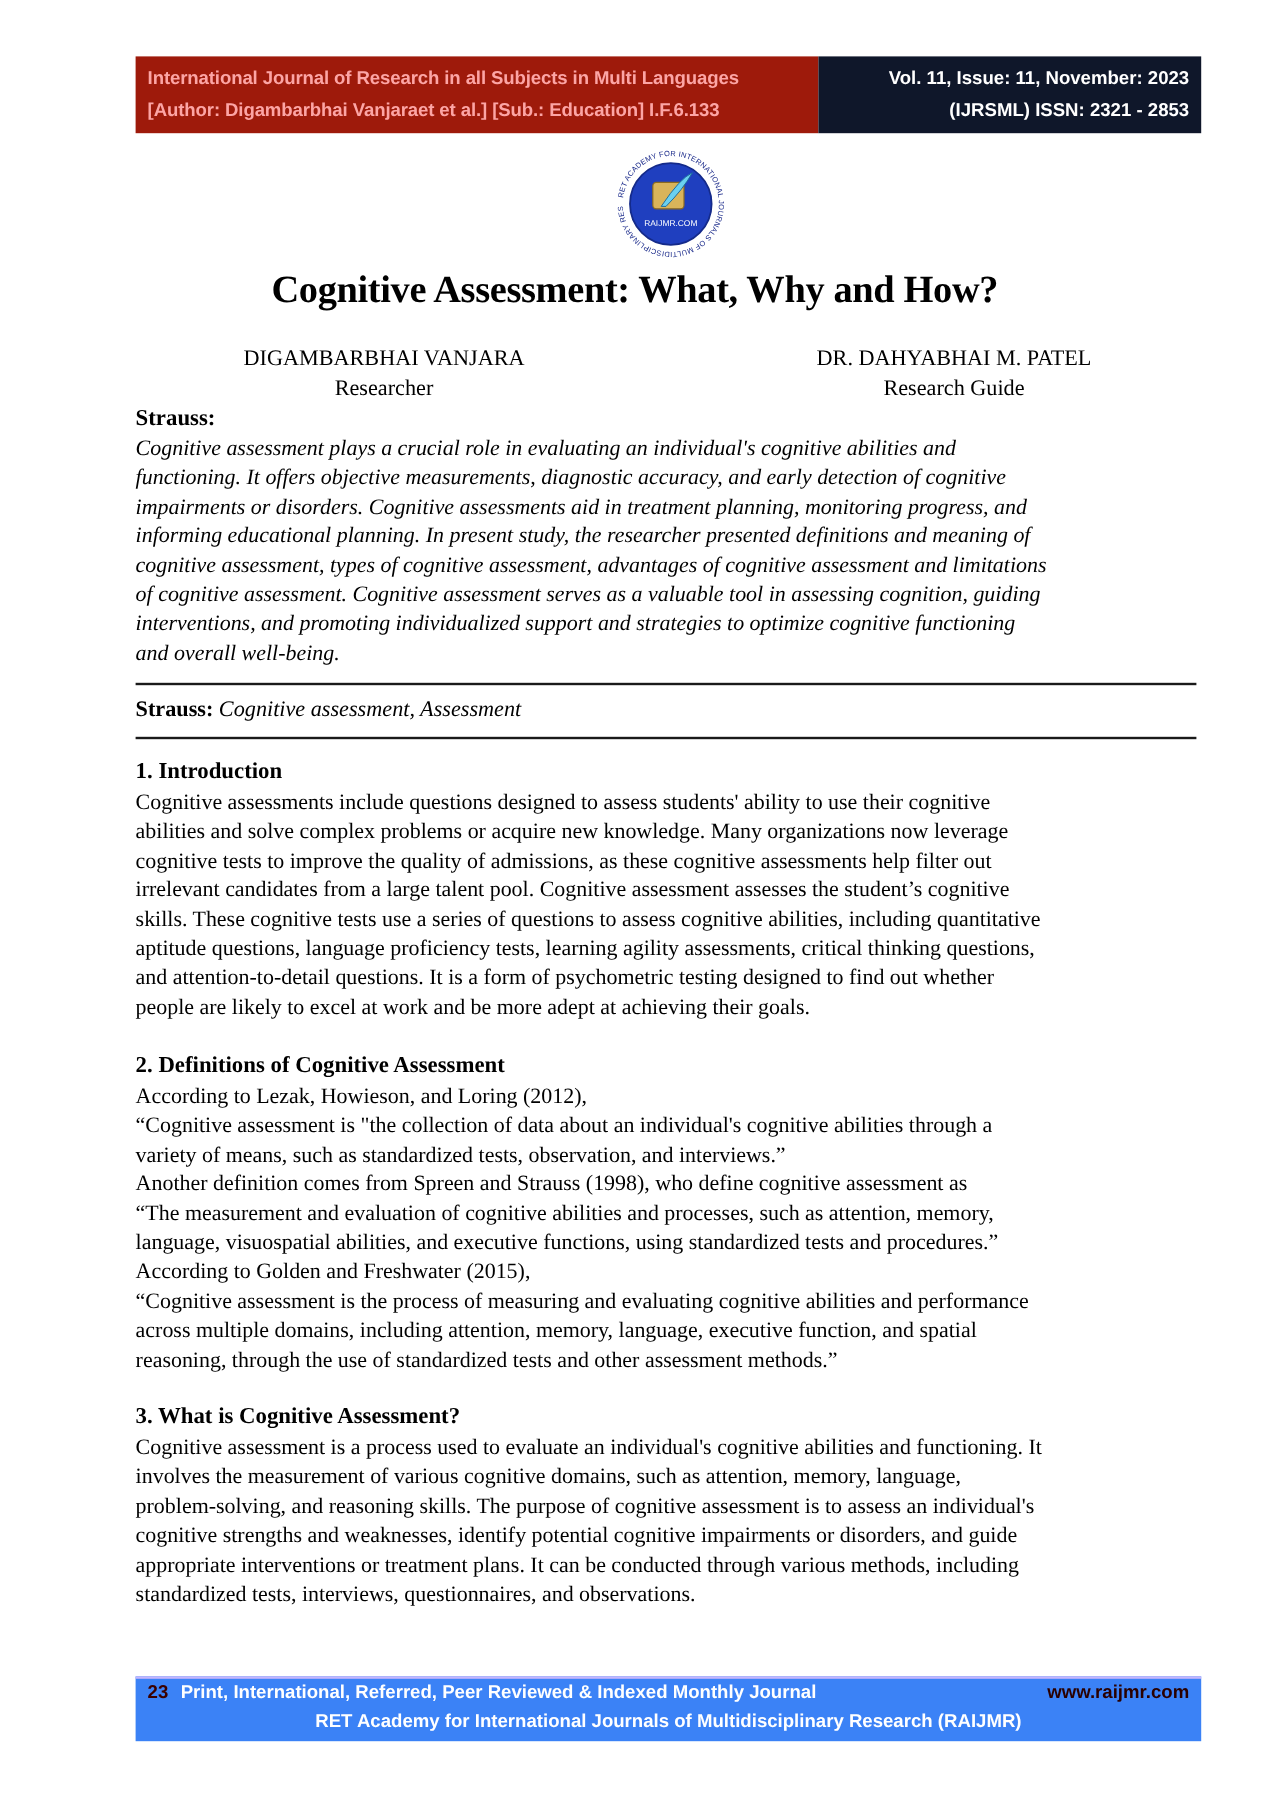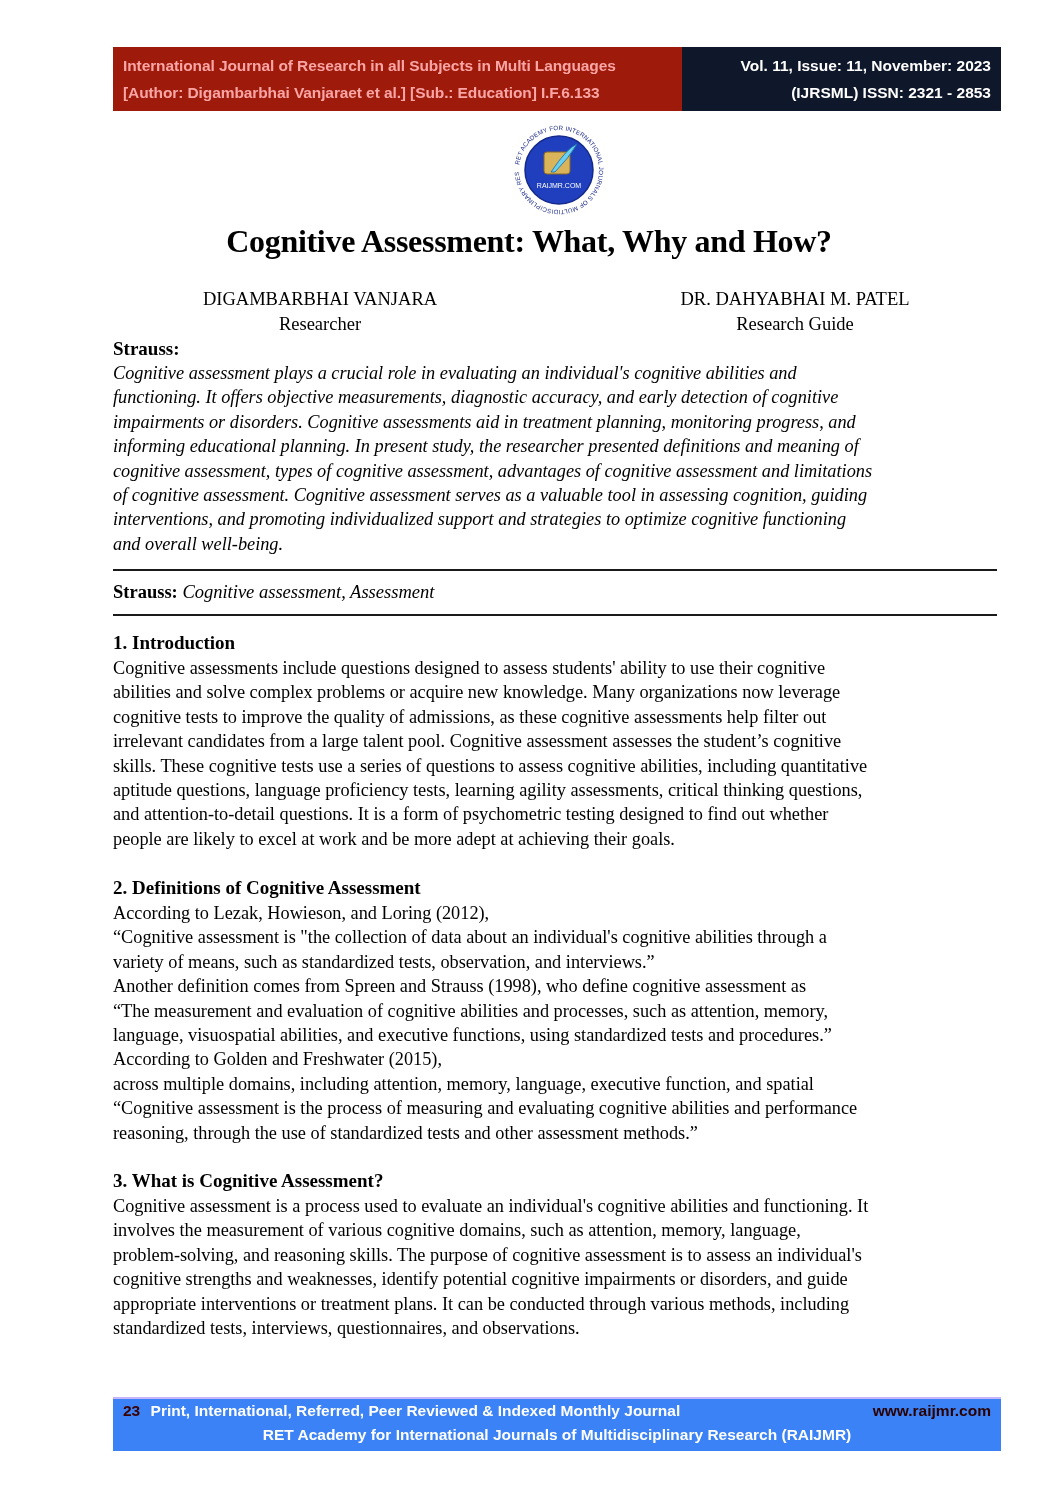--- a/index.html
+++ b/index.html
@@ -102,22 +102,22 @@
 
 <div class="sec-head" style="top:877px;">2. Definitions of Cognitive Assessment</div>
 <div class="body" style="top:901px;">
   <span class="line">According to Lezak, Howieson, and Loring (2012),</span>
   <span class="line">“Cognitive assessment is "the collection of data about an individual's cognitive abilities through a</span>
   <span class="line">variety of means, such as standardized tests, observation, and interviews.”</span>
   <span class="line">Another definition comes from Spreen and Strauss (1998), who define cognitive assessment as</span>
   <span class="line">“The measurement and evaluation of cognitive abilities and processes, such as attention, memory,</span>
   <span class="line">language, visuospatial abilities, and executive functions, using standardized tests and procedures.”</span>
   <span class="line">According to Golden and Freshwater (2015),</span>
+  <span class="line">“Cognitive assessment is the process of measuring and evaluating cognitive abilities and performance</span>
   <span class="line">across multiple domains, including attention, memory, language, executive function, and spatial</span>
-  <span class="line">“Cognitive assessment is the process of measuring and evaluating cognitive abilities and performance</span>
   <span class="line">reasoning, through the use of standardized tests and other assessment methods.”</span>
 </div>
 
 <div class="sec-head" style="top:1170px;">3. What is Cognitive Assessment?</div>
 <div class="body" style="top:1194px;">
   <span class="line">Cognitive assessment is a process used to evaluate an individual's cognitive abilities and functioning. It</span>
   <span class="line">involves the measurement of various cognitive domains, such as attention, memory, language,</span>
   <span class="line">problem-solving, and reasoning skills. The purpose of cognitive assessment is to assess an individual's</span>
   <span class="line">cognitive strengths and weaknesses, identify potential cognitive impairments or disorders, and guide</span>
   <span class="line">appropriate interventions or treatment plans. It can be conducted through various methods, including</span>

